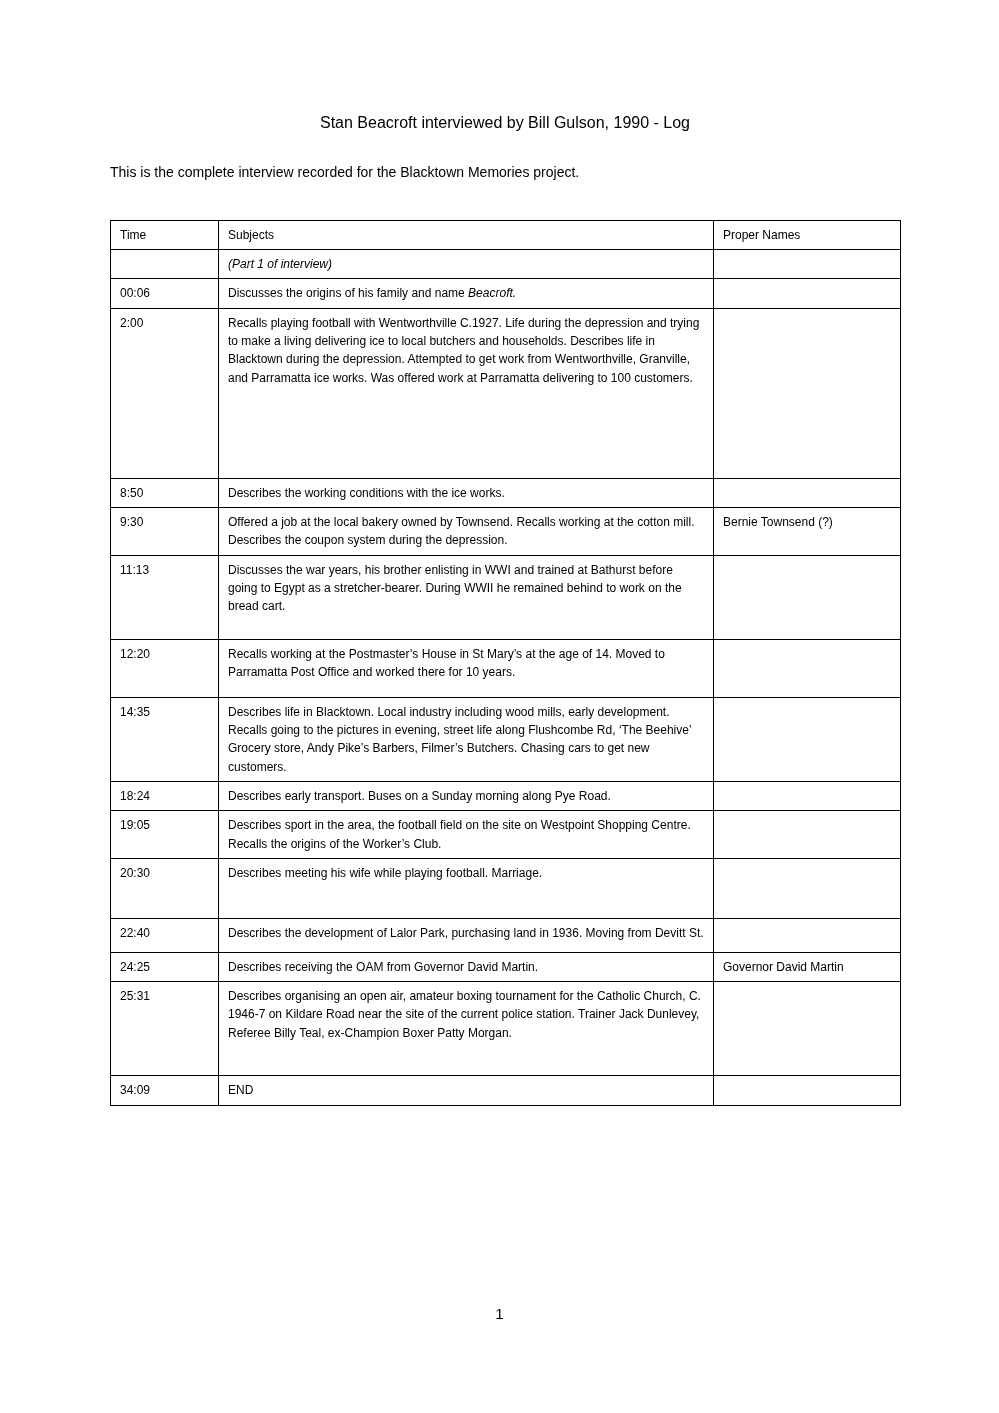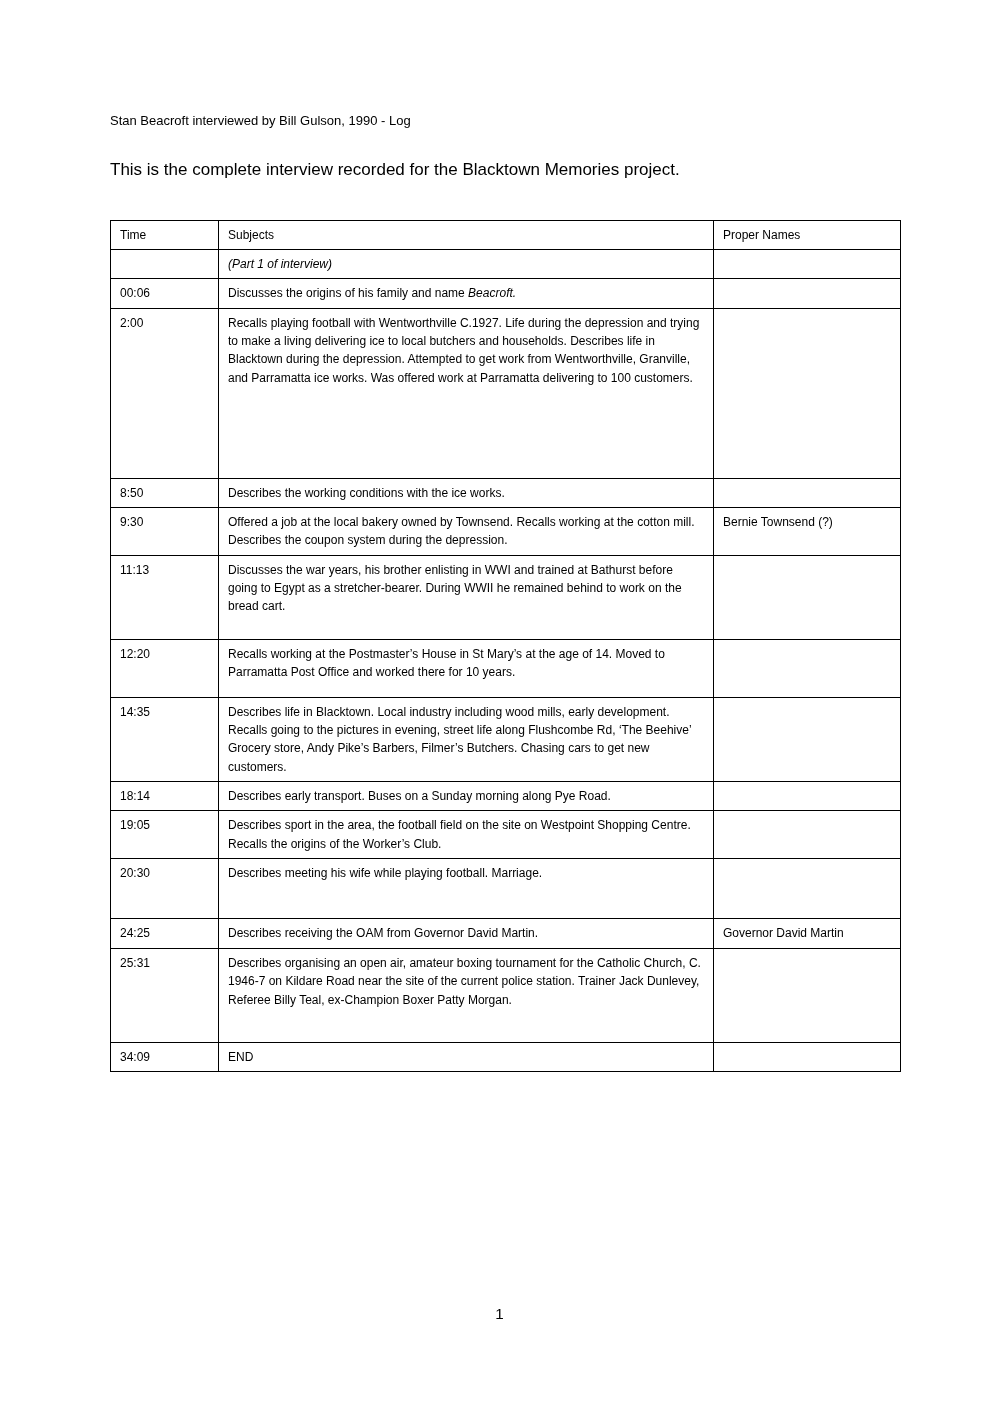--- a/index.html
+++ b/index.html
@@ -19,27 +19,28 @@
     box-sizing: border-box;
     overflow: hidden;
   }
   .content {
     position: absolute;
     left: 110px;
     top: 112px;
     width: 790px;
   }
   .doc-title {
-    font-size: 13px;
+    font-size: 16px;
     line-height: 1.32;
     margin: 0 0 0 0;
     white-space: nowrap;
+    text-align: center;
   }
   .doc-subtitle {
-    font-size: 17px;
+    font-size: 14px;
     line-height: 1.32;
     margin: 30px 0 0 0;
     white-space: nowrap;
   }
   table.log-table {
     border-collapse: collapse;
     width: 790px;
     margin-top: 38px;
     table-layout: fixed;
   }
@@ -130,33 +131,38 @@
             <td class="cell-time" style="padding-bottom: 15px;">12:20</td>
             <td style="padding-bottom: 15px;">Recalls working at the Postmaster’s House in St Mary’s at the age of 14. Moved to Parramatta Post Office and worked there for 10 years.</td>
             <td style="padding-bottom: 15px;"></td>
           </tr>
           <tr>
             <td class="cell-time">14:35</td>
             <td>Describes life in Blacktown. Local industry including wood mills, early development. Recalls going to the pictures in evening, street life along Flushcombe Rd, ‘The Beehive’ Grocery store, Andy Pike’s Barbers, Filmer’s Butchers. Chasing cars to get new customers.</td>
             <td></td>
           </tr>
           <tr>
-            <td class="cell-time">18:14</td>
+            <td class="cell-time">18:24</td>
             <td>Describes early transport. Buses on a Sunday morning along Pye Road.</td>
             <td></td>
           </tr>
           <tr>
             <td class="cell-time">19:05</td>
             <td>Describes sport in the area, the football field on the site on Westpoint Shopping Centre. Recalls the origins of the Worker’s Club.</td>
             <td></td>
           </tr>
           <tr>
             <td class="cell-time" style="padding-bottom: 25px;">20:30</td>
             <td style="padding-bottom: 36px;">Describes meeting his wife while playing football. Marriage.</td>
             <td style="padding-bottom: 25px;"></td>
+          </tr>
+          <tr>
+            <td class="cell-time" style="padding-bottom: 9px;">22:40</td>
+            <td style="padding-bottom: 9px;">Describes the development of Lalor Park, purchasing land in 1936. Moving from Devitt St.</td>
+            <td style="padding-bottom: 9px;"></td>
           </tr>
           <tr>
             <td class="cell-time">24:25</td>
             <td>Describes receiving the OAM from Governor David Martin.</td>
             <td>Governor David Martin</td>
           </tr>
           <tr>
             <td class="cell-time" style="padding-bottom: 33px;">25:31</td>
             <td style="padding-bottom: 33px;">Describes organising an open air, amateur boxing tournament for the Catholic Church, C. 1946-7 on Kildare Road near the site of the current police station. Trainer Jack Dunlevey, Referee Billy Teal, ex-Champion Boxer Patty Morgan.</td>
             <td style="padding-bottom: 33px;"></td>

